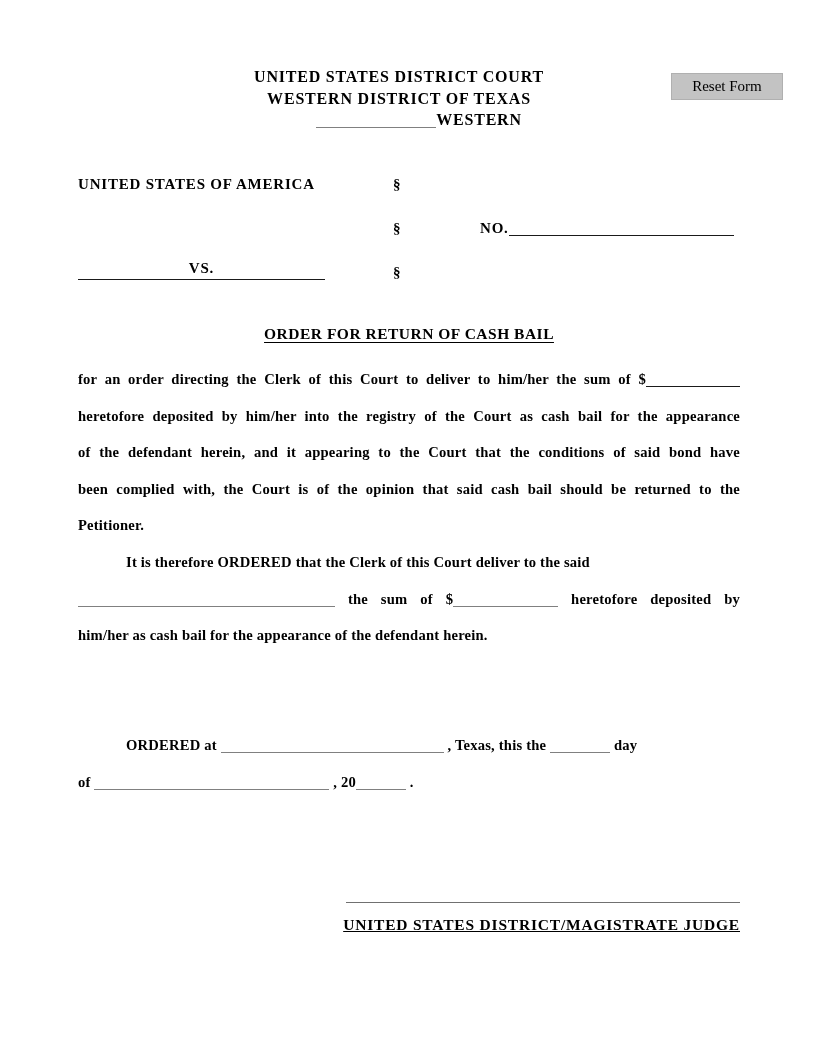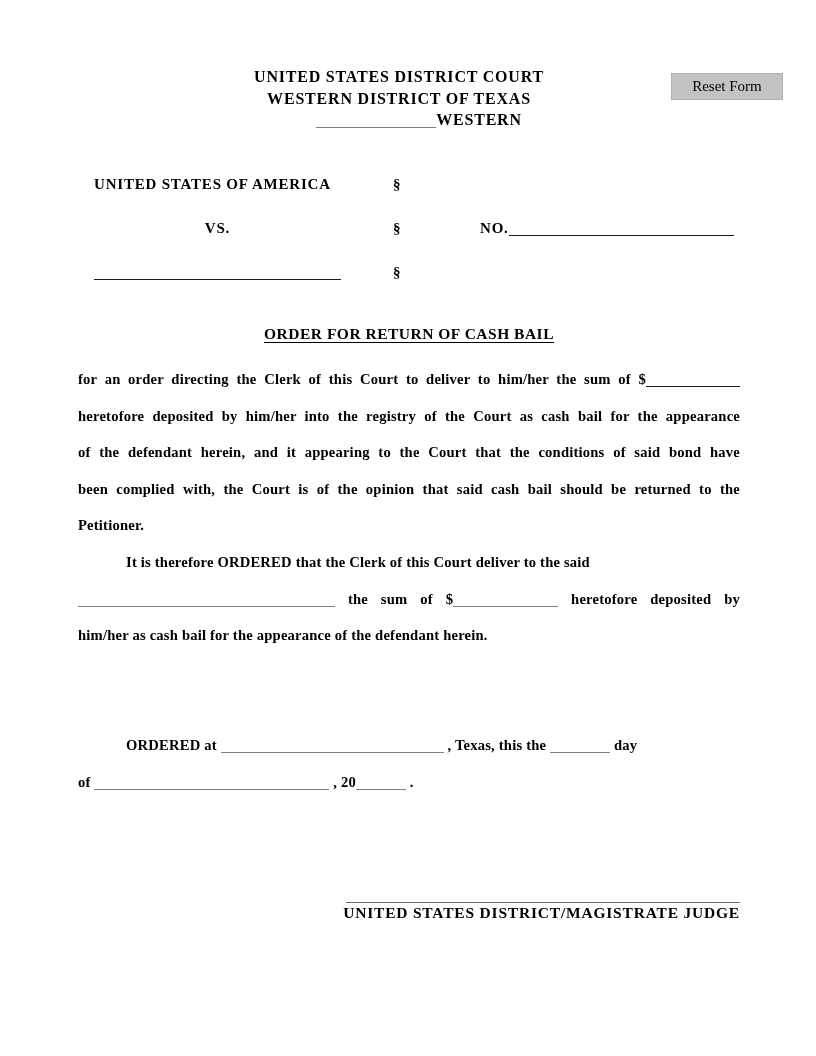--- a/index.html
+++ b/index.html
@@ -17,22 +17,22 @@
     position:absolute; left:671px; top:73px; width:112px; height:27px;
     background:#c3c3c3; border:1px solid #b0b0b0;
     font-family:"Liberation Serif", serif; font-weight:normal; font-size:15px;
     color:#000; text-align:center; padding:0; cursor:pointer;
   }
   
   .caption { position:absolute; top:173px; left:78px; width:662px; height:132px;
              font-size:15px; letter-spacing:0.8px; }
   .cap-row { position:absolute; left:0; width:662px; height:22px; line-height:22px; }
   .cap-r1 { top:0; } .cap-r2 { top:44px; } .cap-r3 { top:88px; }
-  .cap-left  { position:absolute; left:16px; width:247px; }
-  .cap-left.center { text-align:center; }
+  .cap-left  { position:absolute; left:0; width:247px; }
+  .cap-left.center { text-align:center;margin-top:40px; }
   .sect      { position:absolute; left:315px; }
   .cap-right { position:absolute; left:402px; white-space:nowrap; }
   
   .blank { display:inline-block; height:14px; vertical-align:-3px;
            border-bottom:1.5px solid #1a1a1a; }
   .blank.gray { border-bottom-color:#808080; }
   .w50{width:50px;} .w60{width:60px;} .w94{width:94px;} .w105{width:105px;}
   .w120{width:120px;} .w210{width:210px;} .w223{width:223px;} .w225{width:225px;}
   .w235{width:235px;} .w247{width:247px;} .w257{width:257px;}
   
@@ -44,22 +44,22 @@
                 font-size:14.6px; line-height:36.6px; letter-spacing:0.2px; }
   .ordered-block { position:absolute; top:727px; left:78px; width:662px;
                    font-size:14.6px; line-height:36.6px; letter-spacing:0.2px; }
   .bline { width:662px; white-space:nowrap; }
   .bline.jl { text-align:justify; text-align-last:justify; white-space:normal; }
   .ind { display:inline-block; width:48px; }
   
   .sig-block { position:absolute; top:884px; left:78px; width:662px; }
   .sig-line  { width:394px; height:18px; margin-left:268px;
                border-bottom:1.5px solid #707070; }
-  .sig-label { margin-top:0; text-align:right; font-size:15.5px;
-               line-height:20px; letter-spacing:0.8px; }
+  .sig-label { margin-top:12px; text-align:right; font-size:15.5px;
+               line-height:20px; letter-spacing:0.8px;text-decoration:underline; }
 </style>
 </head>
 <body>
 
 <div class="page">
 
   <div class="header">
     <div>UNITED STATES DISTRICT COURT</div>
     <div>WESTERN DISTRICT OF TEXAS</div>
     <div class="h3"><span class="blank gray w120"></span><span>WESTERN</span></div>

